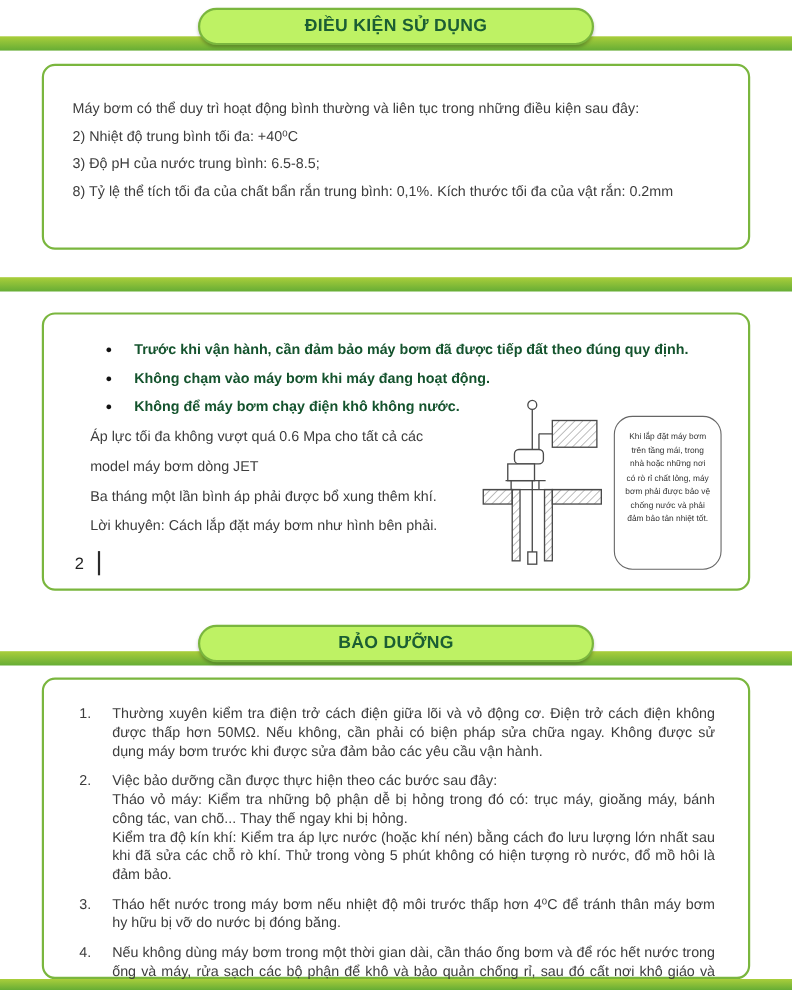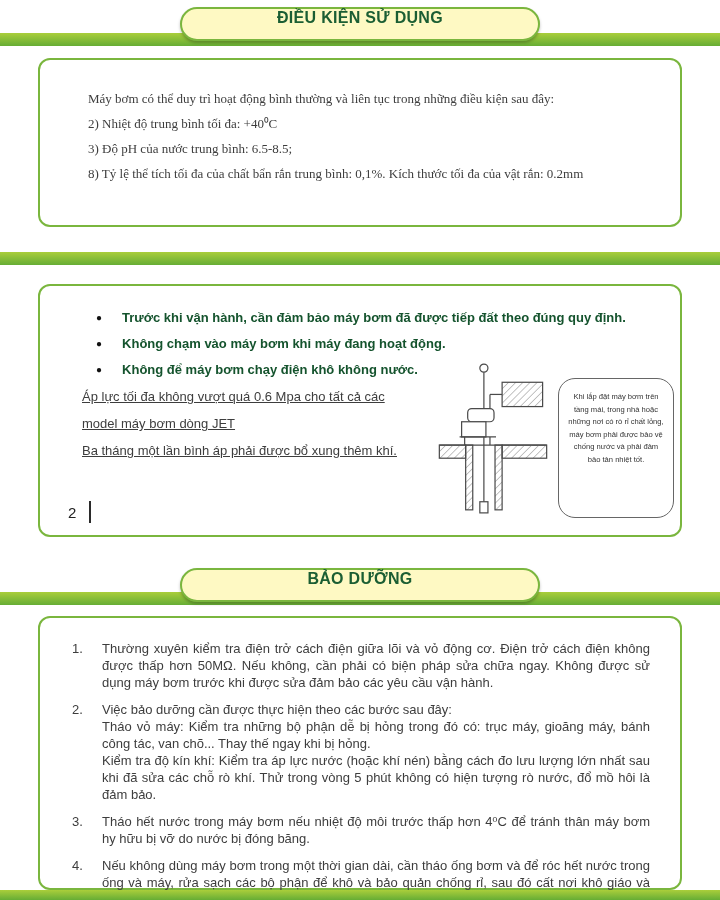--- a/index.html
+++ b/index.html
@@ -6,50 +6,50 @@
   html,body { background:#ffffff; }
   body { font-family:"Liberation Sans","DejaVu Sans",sans-serif; }
   .sheet { position:relative; width:720px; height:900px; background:#fff; overflow:hidden; }
 
   .band {
     position:absolute; left:0; right:0; height:13px;
     background:linear-gradient(180deg, var(--band-from,#aace3b), var(--band-to,#66ad35));
   }
   .pill {
     position:absolute; left:50%; transform:translateX(-50%);
-    width:360px; height:34px; background:#fef9c3;
+    width:360px; height:34px; background:#bef264;
     border:2px solid var(--accent,#7ab63e); border-radius:999px;
-    display:flex; justify-content:center;
+    display:flex; align-items:center; justify-content:center;
     box-shadow:0 2px 3px rgba(0,0,0,.25);
   }
   .pill-text { font-size:16px; font-weight:bold; color:var(--title,#1b5e33); letter-spacing:.3px; }
 
   .gbox {
     position:absolute; left:38px; width:644px; background:#fff;
     border:2px solid var(--accent,#7ab63e); border-radius:12px;
   }
 
   
-  .usage-box { padding:26px 6px 0 48px;font-family:Liberation Serif, serif; }
+  .usage-box { padding:26px 6px 0 26px; }
   .body-line { font-size:13px; color:var(--text,#3d3d3d); line-height:25px; white-space:nowrap; overflow:hidden; }
 
   
   .bullets { padding:24px 20px 0 56px; }
   .bullet-row { display:flex; align-items:baseline; margin-bottom:11px; }
   .dot { font-size:10px; margin-right:20px; color:#111; flex:none; position:relative; top:-1px; }
   .bullet-text { font-size:13px; font-weight:bold; color:#14532d; white-space:nowrap; }
 
   .paras { position:absolute; left:42px; top:102px; width:345px; }
-  .paras p { font-size:13px; color:var(--text,#3d3d3d); line-height:17px; margin-bottom:10px;text-decoration:underline; }
+  .paras p { font-size:13px; color:var(--text,#3d3d3d); line-height:17px; margin-bottom:10px; }
 
   .diagram { position:absolute; left:396px; top:74px; width:114px; height:162px; }
   .diagram svg { width:100%; height:100%; }
 
   .notebox {
-    position:absolute; left:518px; top:92px; width:116px; height:140px;
+    position:absolute; left:518px; top:92px; width:98px; height:140px;
     border:1px solid #666; border-radius:17px; padding:12px 9px;
     font-size:7.6px; line-height:1.65; color:#333; text-align:center;
   }
 
   .pagenum-wrap { position:absolute; left:28px; bottom:12px; display:flex; align-items:center; gap:13px; }
   .pagenum { font-size:15px; color:#222; }
   .cursor-bar { width:2px; height:22px; background:#2b2b2b; }
 
   
   .maint-box { padding:22px 30px 0 32px; }
@@ -91,20 +91,21 @@
       <div class="bullet-row">
         <span class="dot">●</span>
         <span class="bullet-text">Không để máy bơm chạy điện khô không nước.</span>
       </div>
     </div>
 
     <div class="paras">
       <p>Áp lực tối đa không vượt quá 0.6 Mpa cho tất cả các</p>
       <p>model máy bơm dòng JET</p>
       <p>Ba tháng một lần bình áp phải được bổ xung thêm khí.</p>
+      <p>Lời khuyên: Cách lắp đặt máy bơm như hình bên phải.</p>
     </div>
 
     <div class="diagram">
       <svg viewBox="0 0 110 160" xmlns="http://www.w3.org/2000/svg">
         <defs>
           <pattern id="hatch" width="5" height="5" patternUnits="userSpaceOnUse" patternTransform="rotate(45)">
             <line x1="0" y1="0" x2="0" y2="5" stroke="#8a8a8a" stroke-width="1"></line>
           </pattern>
         </defs>
         <g stroke="#4a4a4a" stroke-width="1.2" fill="none">

